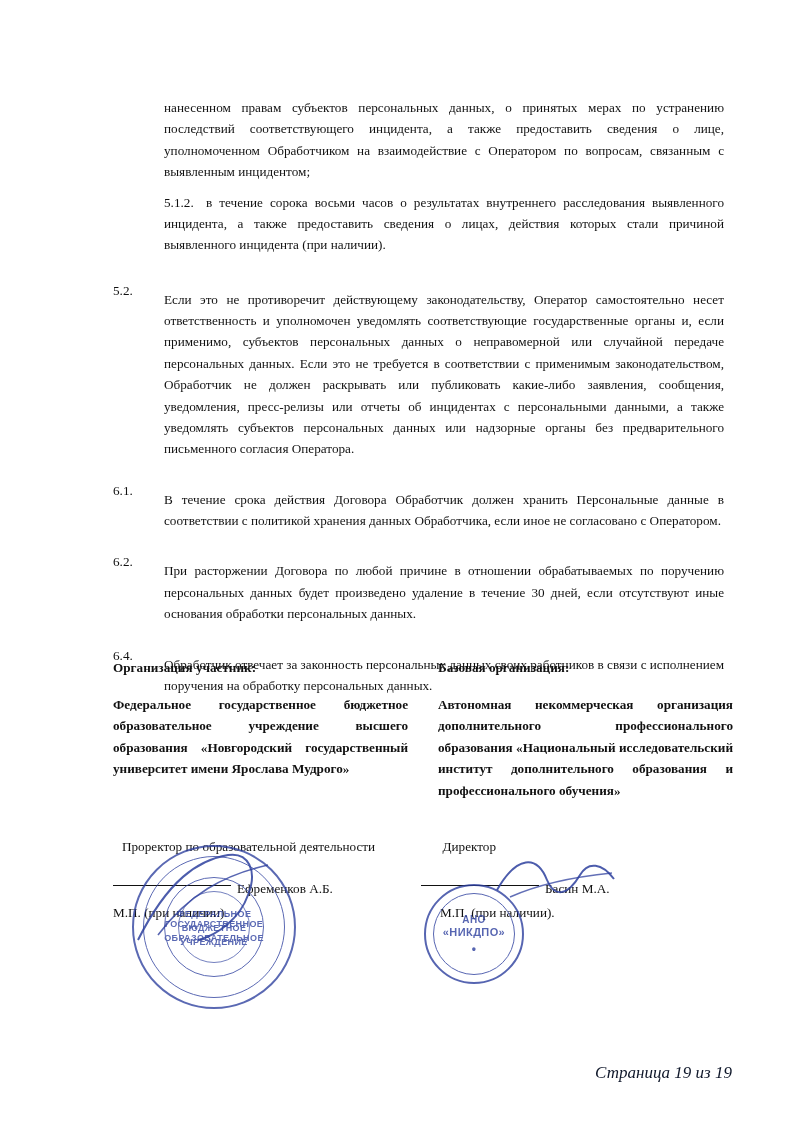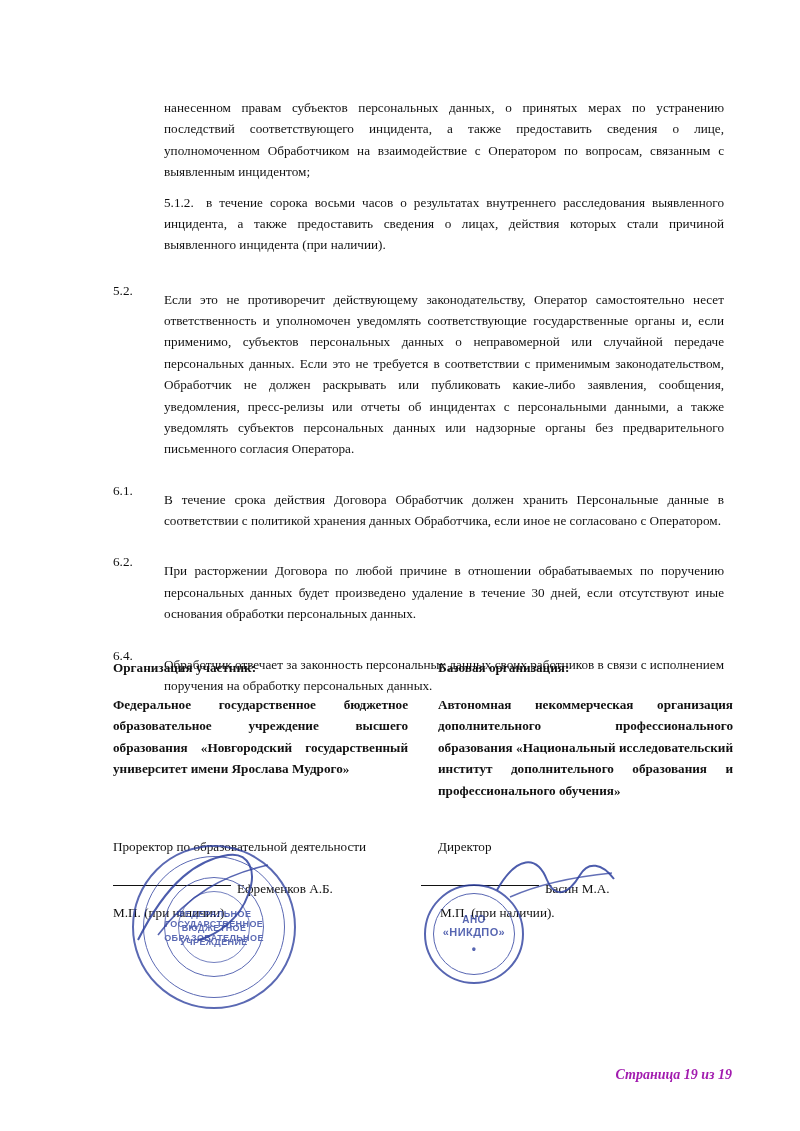--- a/index.html
+++ b/index.html
@@ -92,20 +92,21 @@
     font-weight: bold;
     font-size: 13.2px;
     line-height: 1.62;
     text-align: justify;
     text-justify: inter-word;
   }
   .sig-role-row {
     display: flex;
     gap: 30px;
     margin-top: 38px;
+    margin-left: 9px;
   }
   .sig-role {
     width: 295px;
     font-size: 13.2px;
   }
   .sig-line-row {
     display: flex;
     gap: 13px;
     margin-top: 26px;
   }
@@ -133,23 +134,22 @@
     width: 295px;
     font-size: 13.2px;
   }
 
   
   .footer {
     position: absolute;
     right: 68px;
     bottom: 48px;
     font-style: italic;
-    font-size: 14px;
-    color: #a21caf;
-    font-weight: bold;
+    font-size: 17px;
+    color: #0f172a;
   }
 
   
   .stamp {
     position: absolute;
     border-radius: 50%;
     pointer-events: none;
   }
   .stamp-big {
     left: 132px;

